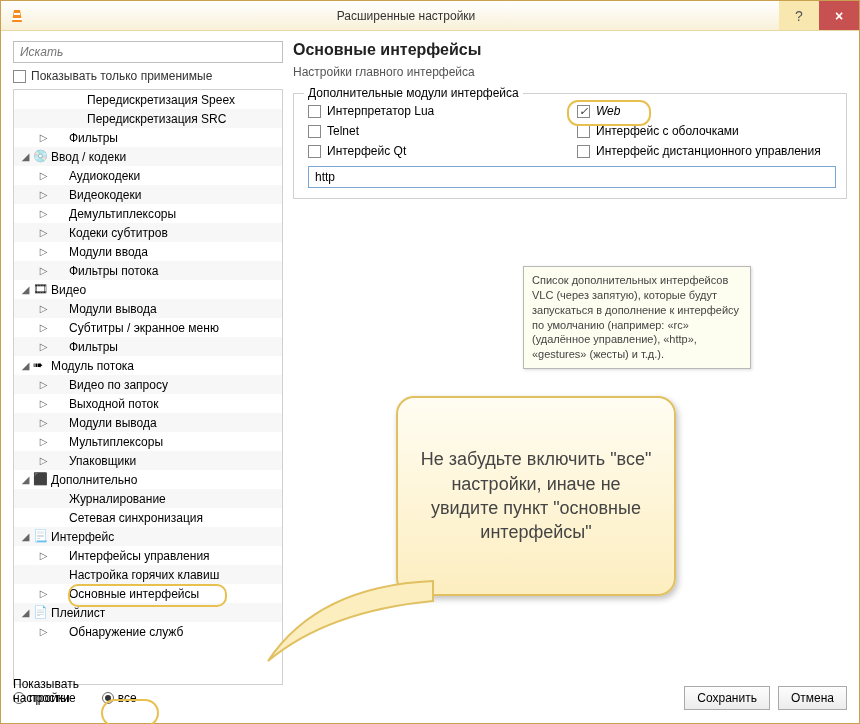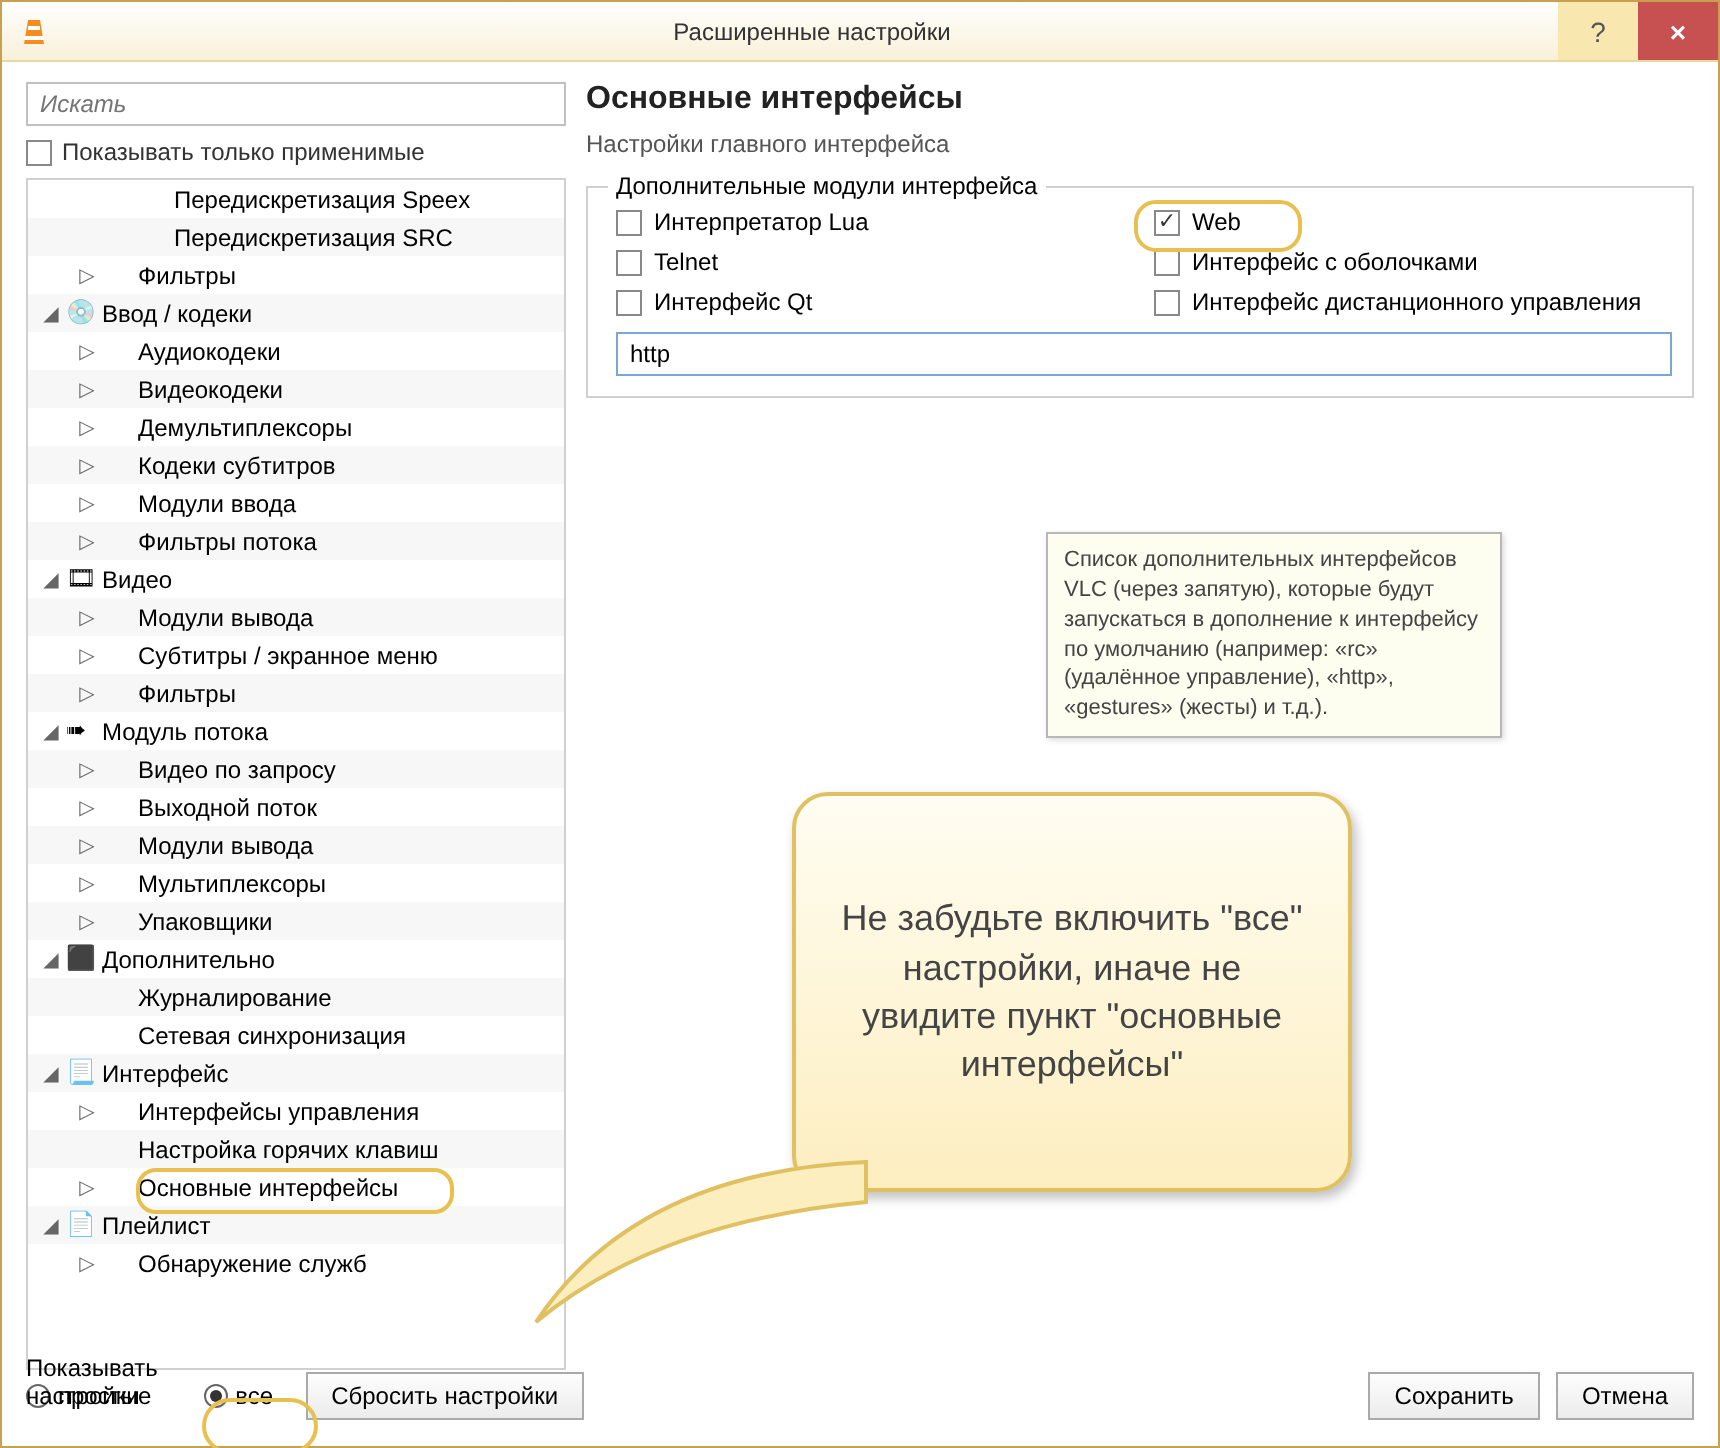--- a/index.html
+++ b/index.html
@@ -29,21 +29,21 @@
 .right { flex:1; display:flex; flex-direction:column; }
 .right h2 { margin:0 0 6px 0; font-size:16px; font-weight:600; color:#222; }
 .right .sub { font-size:12px; color:#555; margin-bottom:10px; }
 .form-row { display:flex; align-items:center; font-size:12px; margin-bottom:6px; }
 .form-row .lab { width:280px; }
 .select { flex:1; height:22px; border:1px solid #aaa; background:linear-gradient(#fff,#eee); padding:2px 6px; font-size:12px; display:flex; align-items:center; justify-content:space-between; }
 .group { border:1px solid #d0d0d0; padding:10px 10px 10px 14px; margin-top:4px; position:relative; }
 .group .legend { position:absolute; top:-8px; left:10px; background:#fff; padding:0 4px; font-size:12px; }
 .grid { display:grid; grid-template-columns:1fr 1fr; row-gap:6px; column-gap:10px; font-size:12px; }
 .cb-item { display:flex; align-items:center; gap:6px; }
-.web-hl { position:relative; }
+.web-hl { position:relative;font-style:italic; }
 .web-hl::after { content:""; position:absolute; left:-10px; top:-4px; width:80px; height:22px; border:2px solid #e8c050; border-radius:11px; pointer-events:none; }
 .txtfield { width:100%; height:22px; border:1px solid #7aa7d8; background:#fff; padding:2px 6px; font-size:12px; margin-top:8px; }
 .tooltip { position:absolute; left:522px; top:265px; width:228px; border:1px solid #b8b8b8; background:#fdfdf0; padding:6px 8px; font-size:11px; color:#444; line-height:1.35; box-shadow:1px 1px 3px rgba(0,0,0,.15); }
 .callout { position:absolute; left:395px; top:395px; width:280px; height:200px; border:2px solid #e0c060; border-radius:18px; background:linear-gradient(#fffdf2,#fdeec0); box-shadow:2px 3px 6px rgba(0,0,0,.25); display:flex; align-items:center; justify-content:center; padding:18px; }
 .callout .txt { font-size:18px; color:#444; text-align:center; line-height:1.35; }
 .callout .tail { position:absolute; left:-140px; bottom:-72px; width:180px; height:90px; }
 .callout .tail svg { width:100%; height:100%; }
 .footer { position:absolute; left:12px; right:12px; bottom:10px; height:30px; display:flex; align-items:center; font-size:12px; }
 .footer .opts { display:flex; align-items:center; gap:26px; position:relative;}
 .footer .opts .ring{ position:absolute; left:88px; top:8px; width:58px; height:28px; border:2px solid #e8c050; border-radius:14px; pointer-events:none;}
@@ -281,19 +281,18 @@
       <label style="display:flex;align-items:center;gap:4px;">
           <span class="radio"></span>
           <span>простые</span>
         </label>
       <label style="display:flex;align-items:center;gap:4px;">
           <span class="radio on"></span>
           <span>все</span>
         </label>
       <span class="ring"></span>
     </div>
-    <button class="btn" style="margin-left:16px;">Сбросить настройки</button>
     <span class="spacer"></span>
     <button class="btn">Сохранить</button>
     <button class="btn">Отмена</button>
   </div>
 
 </div>
 
 </body></html>

